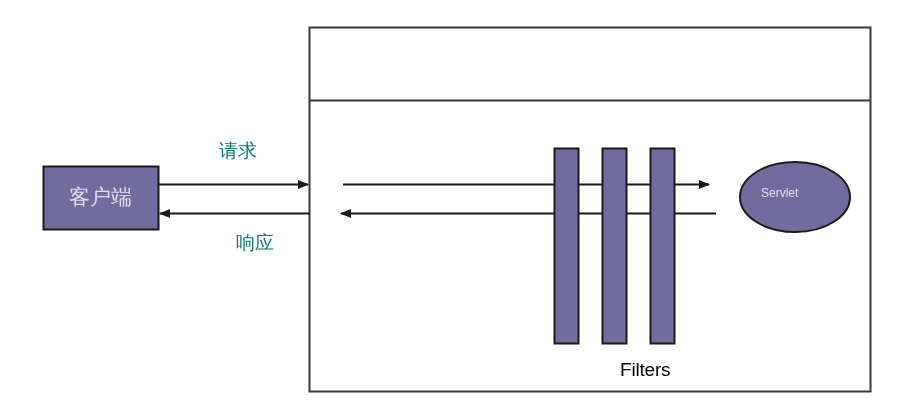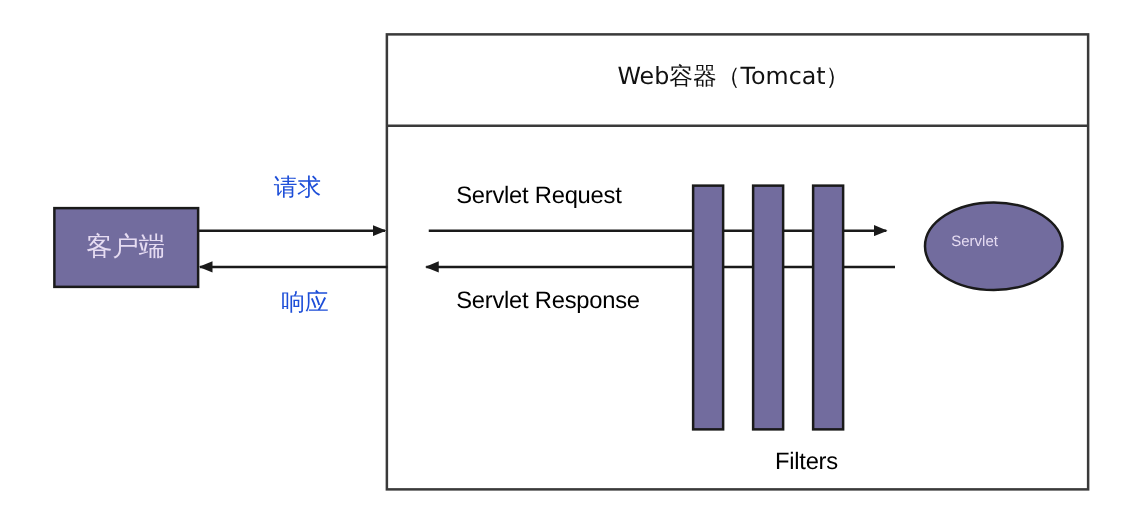--- a/index.html
+++ b/index.html
@@ -34,21 +34,21 @@
   }
   .en-label {
     font-family: "Liberation Sans", "DejaVu Sans", sans-serif;
     font-size: 19px;
     color: #000000;
     letter-spacing: -0.2px;
   }
   .cn-label {
     font-family: "DejaVu Sans", "Liberation Sans", sans-serif;
     font-size: 19px;
-    color: #1d4ed8;
+    color: #0f766e;
   }
   .shape-label {
     position: absolute;
     white-space: nowrap;
     color: #e6dcf2;
     line-height: 1;
   }
   .shape-label.cn {
     font-family: "DejaVu Sans", "Liberation Sans", sans-serif;
     font-size: 21px;
@@ -95,29 +95,26 @@
 
     <line x1="716" y1="213.5" x2="341" y2="213.5" stroke="#1a1a1a" stroke-width="2" marker-end="url(#arrowhead-left)"></line>
 
     <rect x="554.5" y="148.5" width="24" height="195" fill="#726c9e" stroke="#1a1a1a" stroke-width="2"></rect>
     <rect x="602.5" y="148.5" width="24" height="195" fill="#726c9e" stroke="#1a1a1a" stroke-width="2"></rect>
     <rect x="650.5" y="148.5" width="24" height="195" fill="#726c9e" stroke="#1a1a1a" stroke-width="2"></rect>
 
     <ellipse cx="795" cy="197" rx="55" ry="35" fill="#726c9e" stroke="#1a1a1a" stroke-width="2"></ellipse>
   </svg>
 
-  <div class="title-text" style="left:494px; top:52px;">Web容器（Tomcat）</div>
 
   <div class="shape-label cn" style="left:69px; top:187px;font-family:Liberation Serif, serif;">客户端</div>
 
   <div class="shape-label en" style="left:761px; top:187px;">Servlet</div>
 
   <div class="label-text cn-label" style="left:219px; top:141px;">请求</div>
 
-  <div class="label-text cn-label" style="left:225px; top:233px;">响应</div>
+  <div class="label-text cn-label" style="left:236px; top:233px;">响应</div>
 
-  <div class="label-text en-label" style="left:365px; top:147px;">Servlet Request</div>
 
-  <div class="label-text en-label" style="left:365px; top:231px;">Servlet Response</div>
 
   <div class="label-text en-label" style="left:585px; top:360px;margin-left:35px;">Filters</div>
 
 </div>
 
 </body></html>

